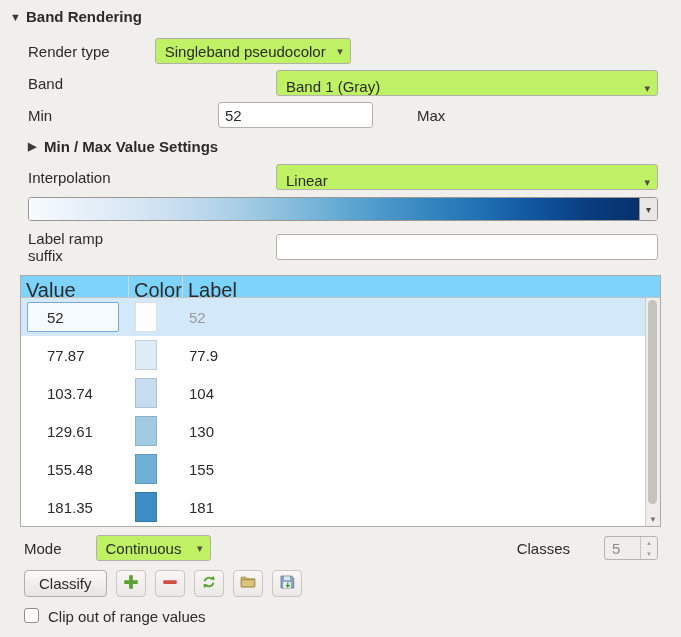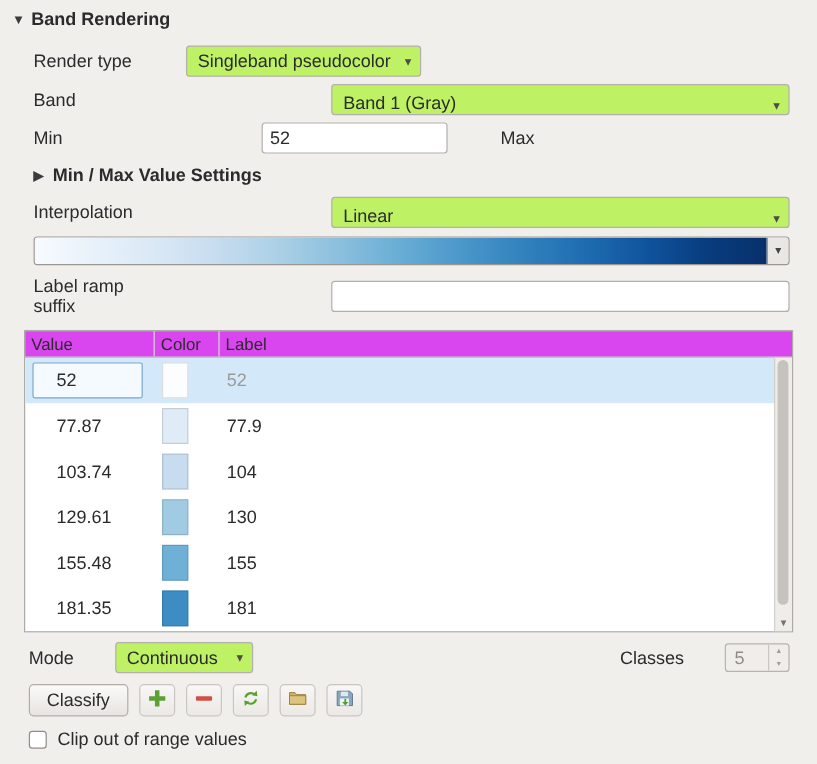--- a/index.html
+++ b/index.html
@@ -41,22 +41,22 @@
 
   .ramp-wrap { flex:1; height:22px; border:1px solid #9b9793; border-radius:3px;
     display:flex; overflow:hidden; background:#fff; }
   .ramp-grad { flex:1; }
   .ramp-btn { width:17px; border-left:1px solid #9b9793; background:#e9e7e4;
     display:flex; align-items:center; justify-content:center; font-size:10px; color:#444; }
 
   
   .ctable { margin:8px 20px 0 20px; height:252px; border:1px solid #aeaaa6;
     background:#fff; position:relative; box-sizing:border-box; }
-  .thead { display:flex; height:22px; background:#d946ef; border-bottom:1px solid #c6c2be;
-    box-sizing:border-box; font-size:14px; }
+  .thead { display:flex; height:22px; background:#7dd3fc; border-bottom:1px solid #c6c2be;
+    box-sizing:border-box; font-size:20px; }
   .th { box-sizing:border-box; padding:3px 0 0 5px; border-right:1px solid #d8d4d0; }
   .th.c1 { width:108px; } .th.c2 { width:54px; } .th.c3 { flex:1; border-right:none; }
   .tbody { position:absolute; top:22px; bottom:0; left:0; right:14px; overflow:hidden; }
   .tr { display:flex; align-items:center; height:38px; }
   .tr.selected { background:#d3e8f8; }
   .td-value { width:108px; box-sizing:border-box; padding-left:26px; }
   .td-color { width:54px; box-sizing:border-box; padding-left:6px; }
   .td-label { flex:1; padding-left:6px; }
   .swatch { width:22px; height:30px; border:1px solid rgba(0,0,0,0.12); box-sizing:border-box; }
   .value-editor { margin-left:6px; width:92px; height:30px; border:1px solid #7aa7cc;
@@ -84,21 +84,21 @@
 
   
   .btn-row { display:flex; align-items:center; gap:9px; margin:9px 0 0 24px; }
   .classify-btn { font:inherit; height:27px; padding:0 14px; border:1px solid #b1ada9;
     border-radius:4px; background:linear-gradient(#fbfaf9,#e7e4e1); color:#2b2b2b; }
   .icon-btn { width:30px; height:27px; border:1px solid #c9c5c1; border-radius:4px;
     background:linear-gradient(#f8f7f5,#ebe9e6); display:flex; align-items:center;
     justify-content:center; padding:0; }
 
   
-  .cb-row { display:flex; align-items:center; margin:11px 0 1px 24px; }
+  .cb-row { display:flex; align-items:flex-start; margin:11px 0 1px 24px; }
   .cb-box { width:15px; height:15px; background:#fff; border:1px solid #918d89;
     border-radius:3px; margin-right:9px; box-sizing:border-box; }
 </style>
 </head>
 <body>
 
 <div class="panel">
 
   <div class="section-header">
     <span class="expander">▼</span>

